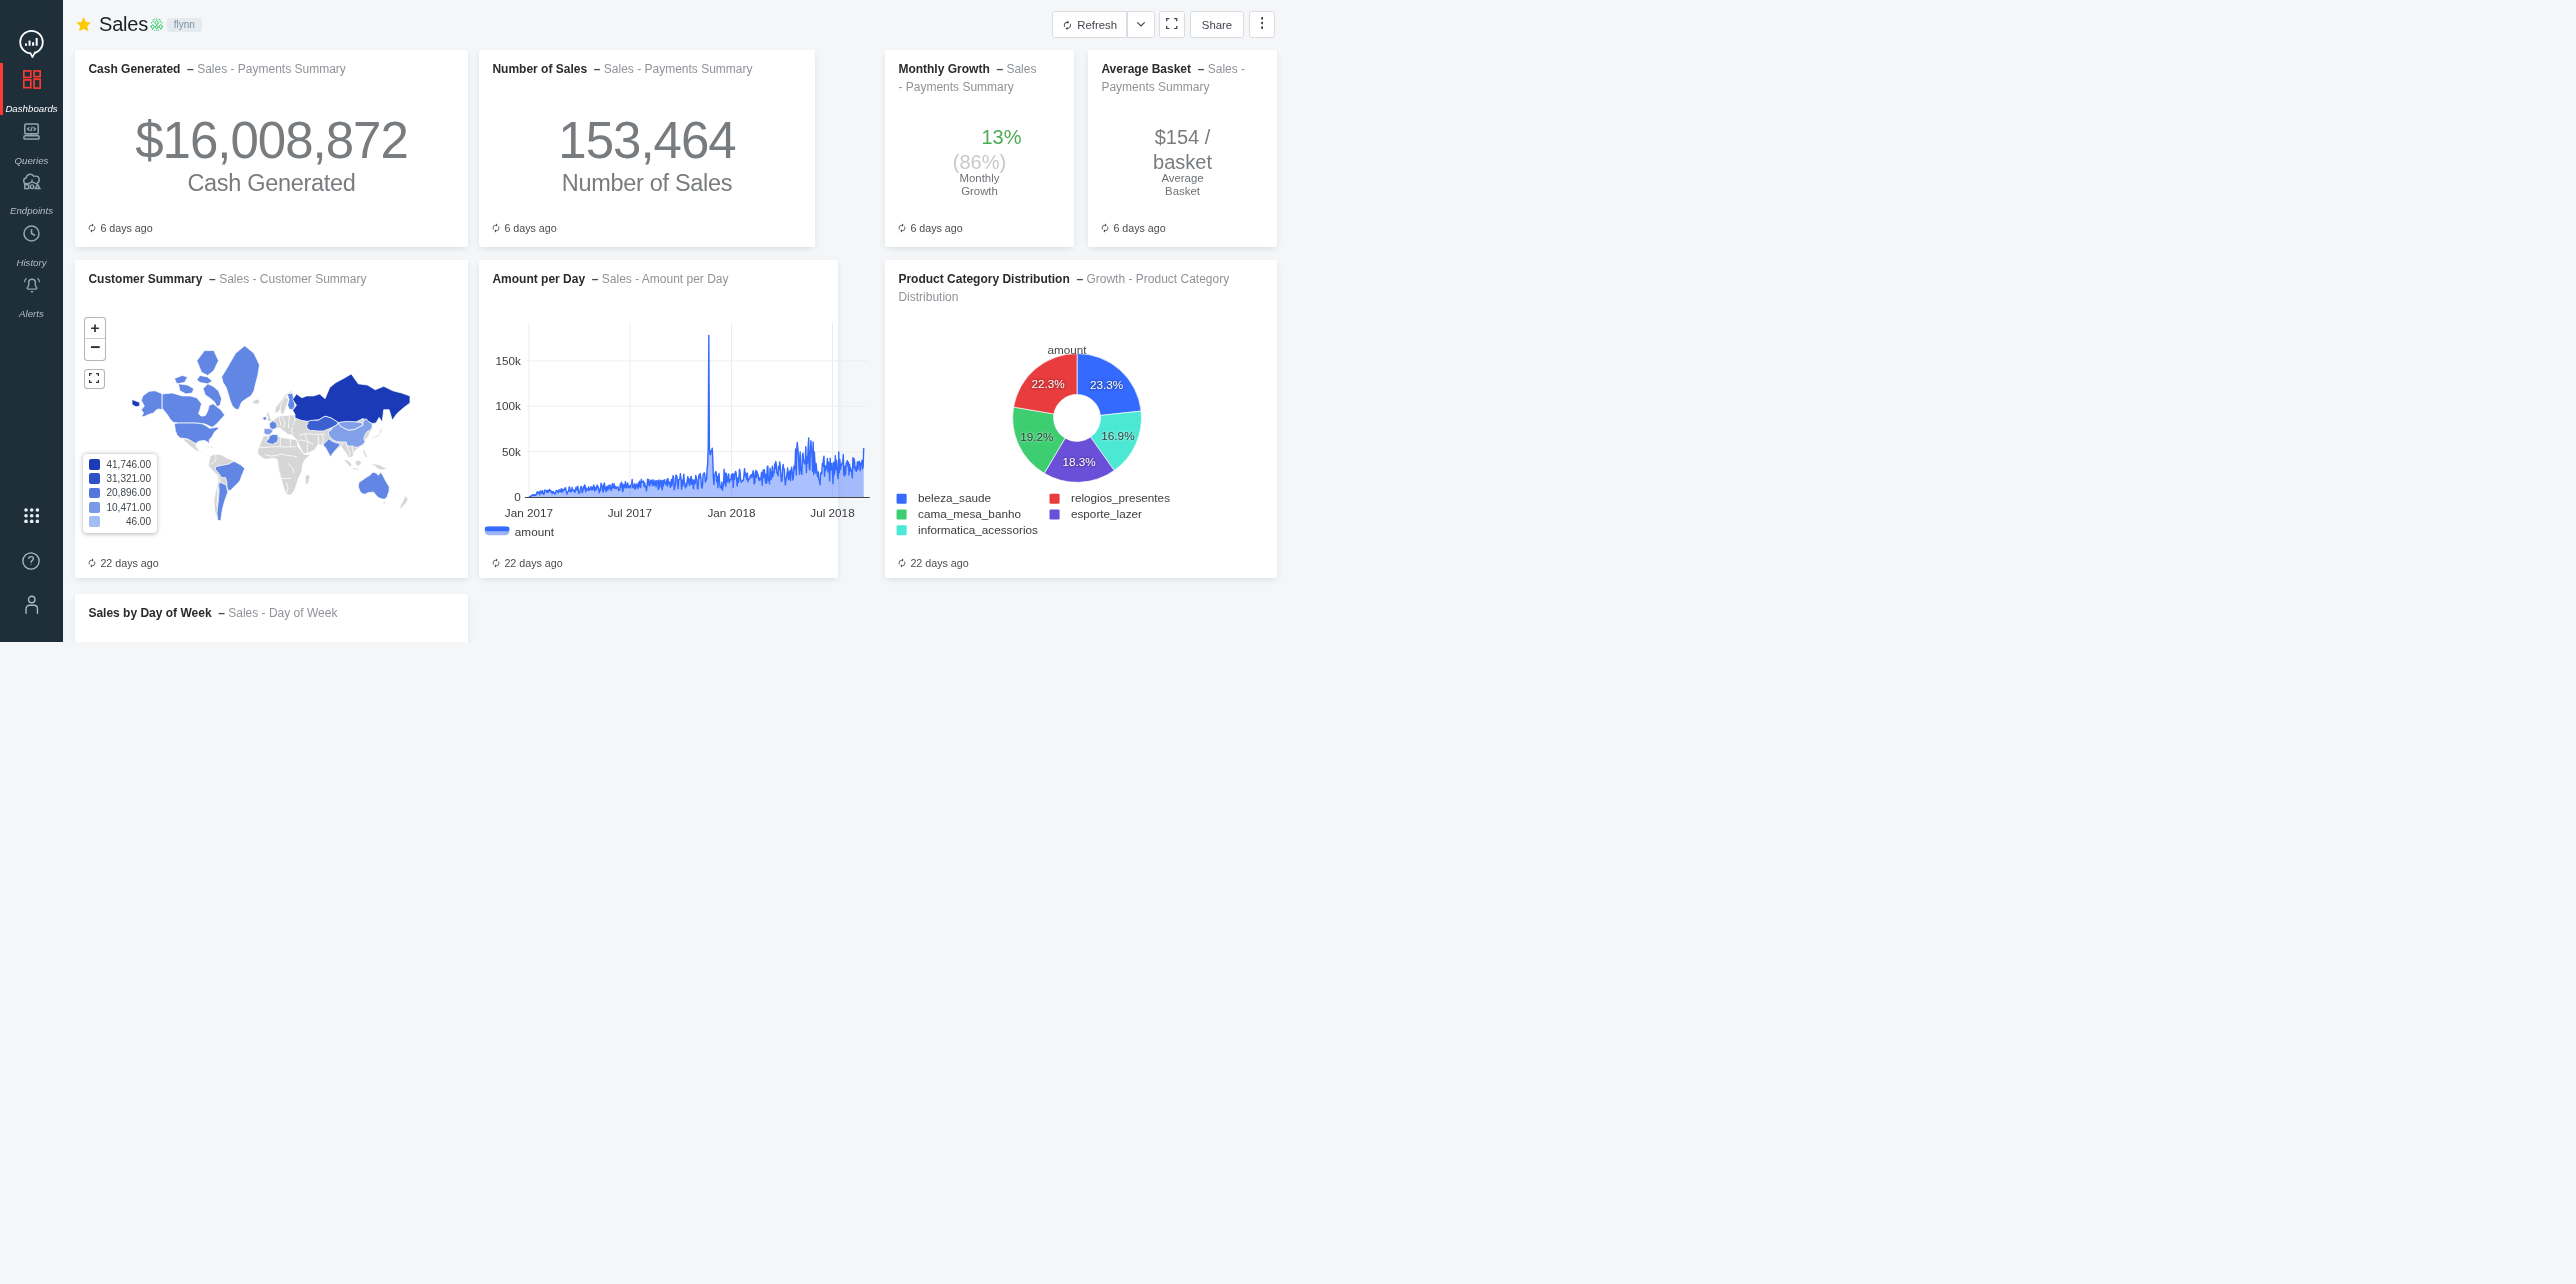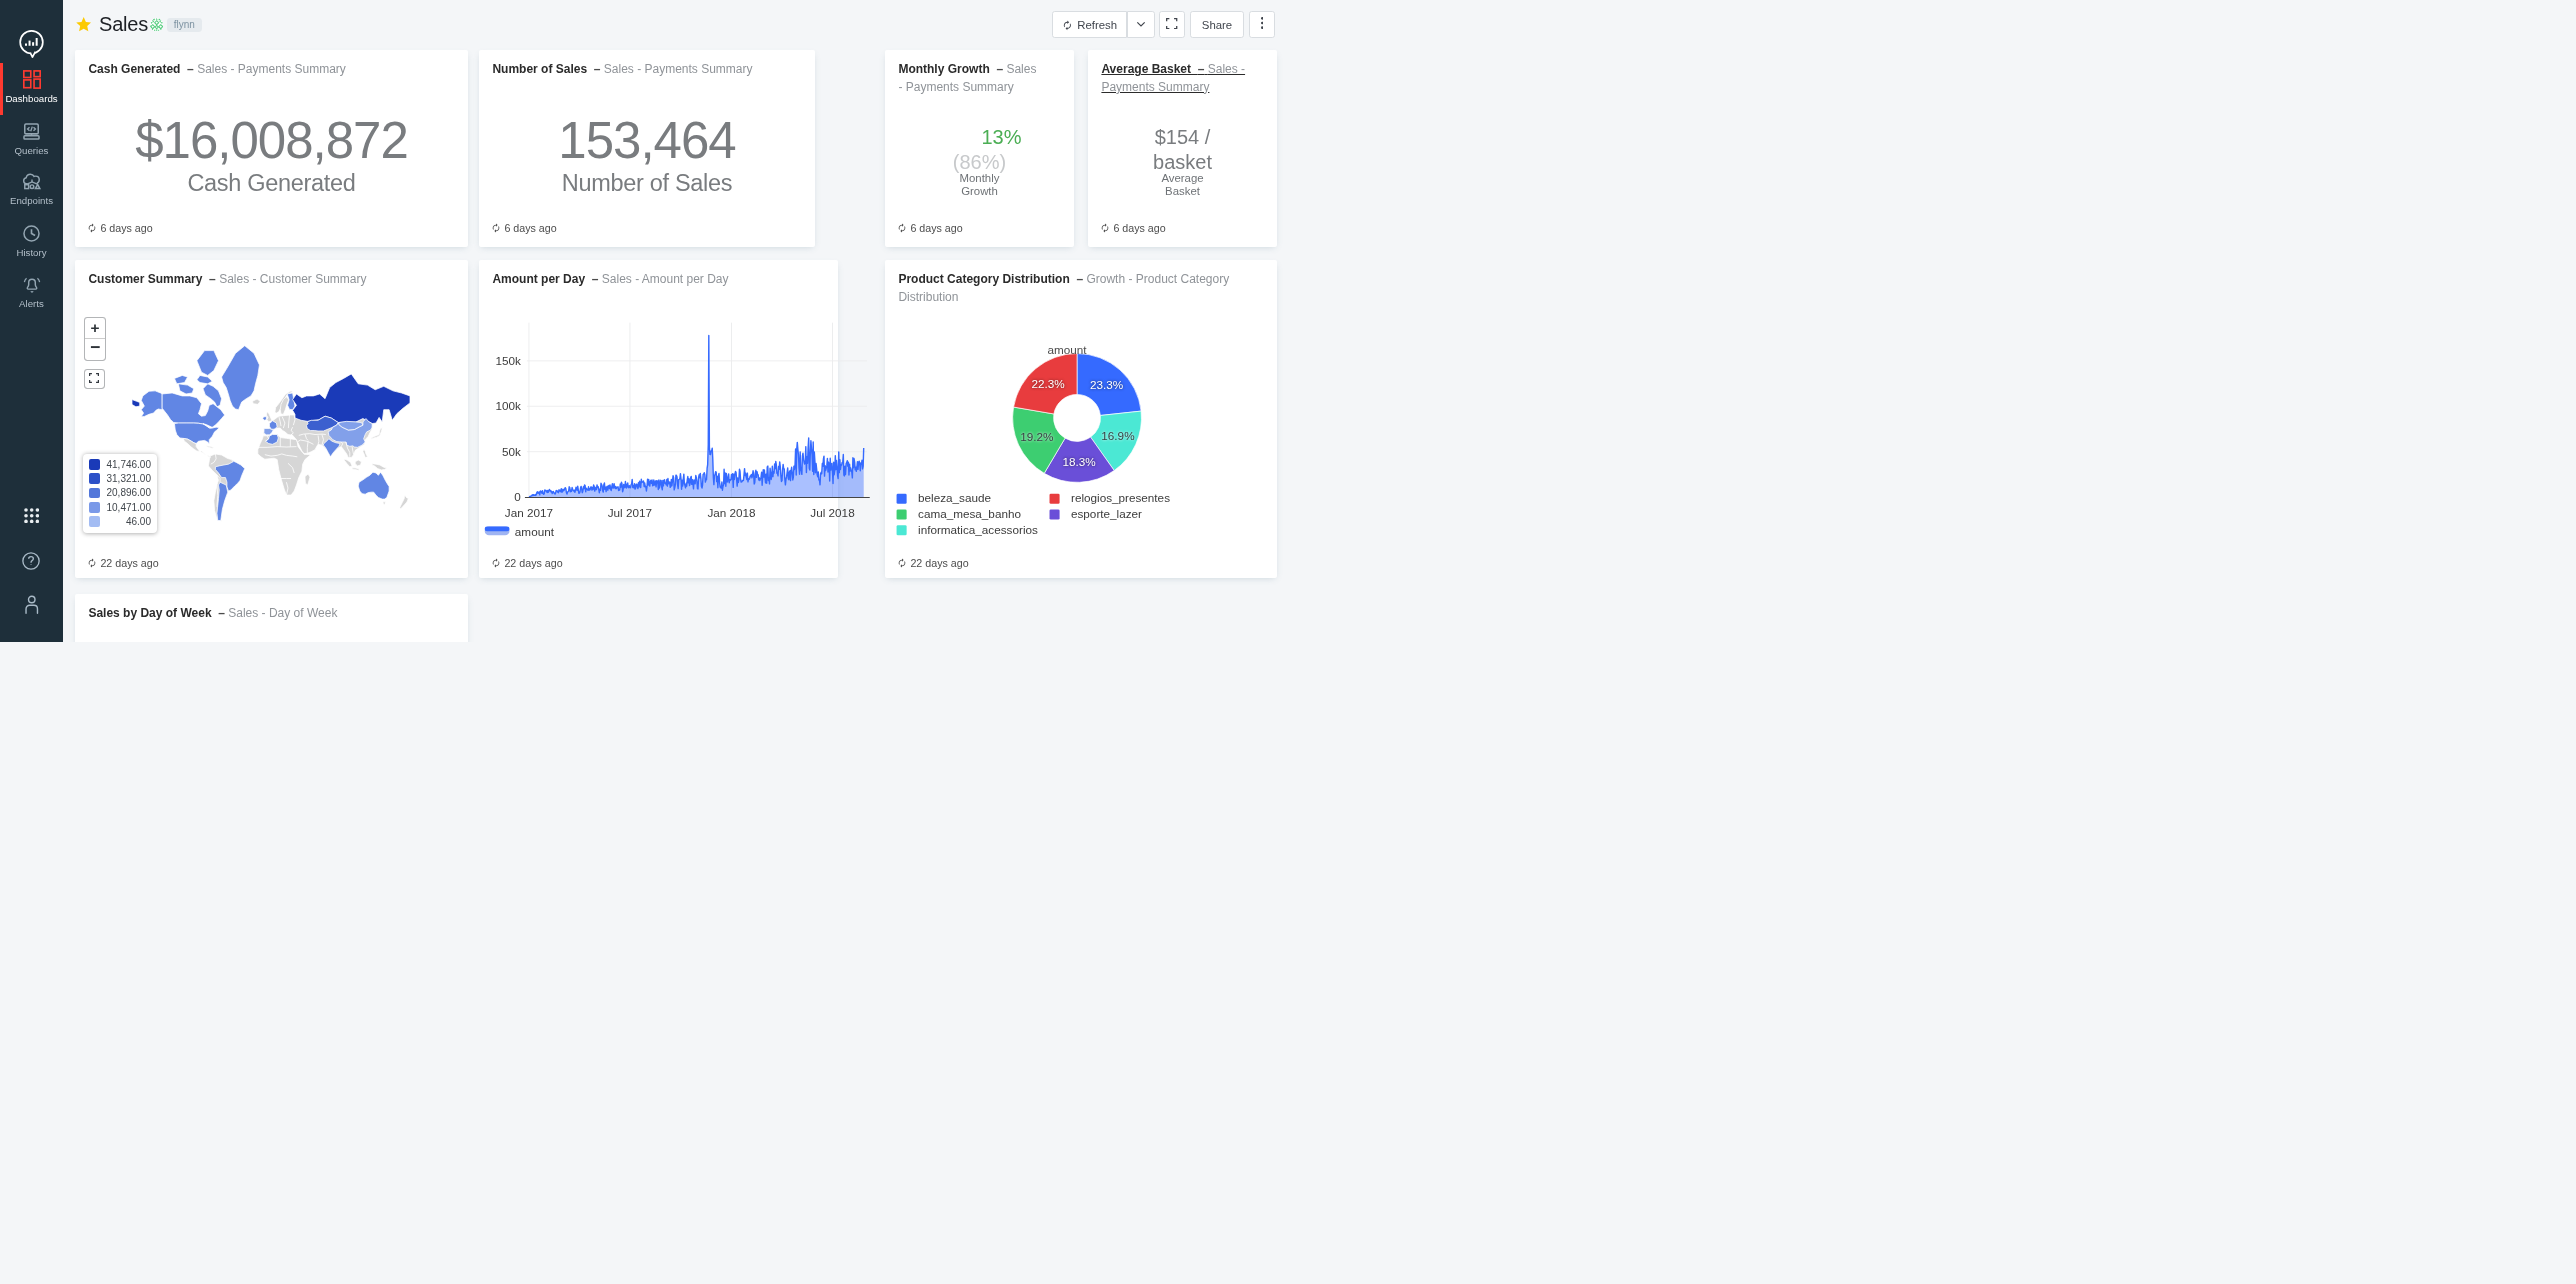--- a/index.html
+++ b/index.html
@@ -2,21 +2,21 @@
 <html style="font-size:10.7px"><head>
 <meta charset="utf-8">
 <style>
 * { margin:0; padding:0; box-sizing:border-box; }
 html,body { width:1288px; height:642px; overflow:hidden; }
 body { font-family:"Liberation Sans", sans-serif; background:#f4f6f8; position:relative; }
 .abs { position:absolute; }
 
 #sidebar { position:absolute; left:0; top:0; width:63px; height:642px; background:#1e2f3a; z-index:5; }
 .navitem { position:absolute; left:0; width:63px; text-align:center; color:#b3bfc9; font-size:9.7px; }
-.navitem .lbl { display:block; margin-top:2px; }
+.navitem .lbl { display:block; margin-top:12px;font-style:italic; }
 .navitem.active { color:#ffffff; }
 #activebar { position:absolute; left:0; top:63px; width:2.7px; height:52px; background:#ff3a30; }
 .navicon { display:inline-block; }
 
 #hdr-star { left:76px; top:17px; }
 #hdr-title { left:99px; top:24px; transform:translateY(-50%); font-size:20px; line-height:27px; letter-spacing:-0.2px; font-weight:500; color:#1d2025; }
 #hdr-pat { left:150px; top:17.5px; }
 #hdr-tag { left:167px; top:17.5px; height:14.8px; line-height:14.8px; padding:0 6.7px; background:#e5eaee; color:#7e93a2; font-size:10px; border-radius:3.4px; }
 .btn { position:absolute; top:11.4px; height:27px; background:#fff; border:0.7px solid #d9dde1; border-radius:2.7px; color:#40454d; font-size:11.4px; line-height:26px; text-align:center; }
 
@@ -215,21 +215,21 @@
   <div class="counter" style="top:75px">
     <div class="cv-sm green">13%</div>
     <div class="cv-sm lightg">(86%)</div>
     <div class="cn-sm">Monthly<br>Growth</div>
   </div>
   <div class="cfoot" style="top:172px"><svg width="10" height="10" viewBox="0 0 24 24" fill="#4c4c4c">
         <path d="M12 6v3l4-4-4-4v3c-4.42 0-8 3.58-8 8 0 1.57.46 3.03 1.24 4.26L6.7 14.8c-.45-.83-.7-1.79-.7-2.8 0-3.31 2.69-6 6-6zm6.76 1.74L17.3 9.2c.44.84.7 1.79.7 2.8 0 3.31-2.69 6-6 6v-3l-4 4 4 4v-3c4.42 0 8-3.58 8-8 0-1.57-.46-3.03-1.24-4.26z"></path>
       </svg>6 days ago</div>
 </div>
 <div class="card" style="left:1088px;top:50px;width:189px;height:197px;">
-  <div class="ctitle" style="line-height:17.5px;top:11.4px;text-decoration:underline;">Average Basket&nbsp; <span class="dash">–</span> <span class="sub">Sales -</span><br><span class="sub">Payments Summary</span></div>
+  <div class="ctitle" style="line-height:17.5px;top:11.4px;">Average Basket&nbsp; <span class="dash">–</span> <span class="sub">Sales -</span><br><span class="sub">Payments Summary</span></div>
   <div class="counter" style="top:75px">
     <div class="cv-sm">$154 /<br>basket</div>
     <div class="cn-sm">Average<br>Basket</div>
   </div>
   <div class="cfoot" style="top:172px"><svg width="10" height="10" viewBox="0 0 24 24" fill="#4c4c4c">
         <path d="M12 6v3l4-4-4-4v3c-4.42 0-8 3.58-8 8 0 1.57.46 3.03 1.24 4.26L6.7 14.8c-.45-.83-.7-1.79-.7-2.8 0-3.31 2.69-6 6-6zm6.76 1.74L17.3 9.2c.44.84.7 1.79.7 2.8 0 3.31-2.69 6-6 6v-3l-4 4 4 4v-3c4.42 0 8-3.58 8-8 0-1.57-.46-3.03-1.24-4.26z"></path>
       </svg>6 days ago</div>
 </div>
 
 <div class="card" id="mapcard" style="left:75px;top:260px;width:393px;height:318px;">

